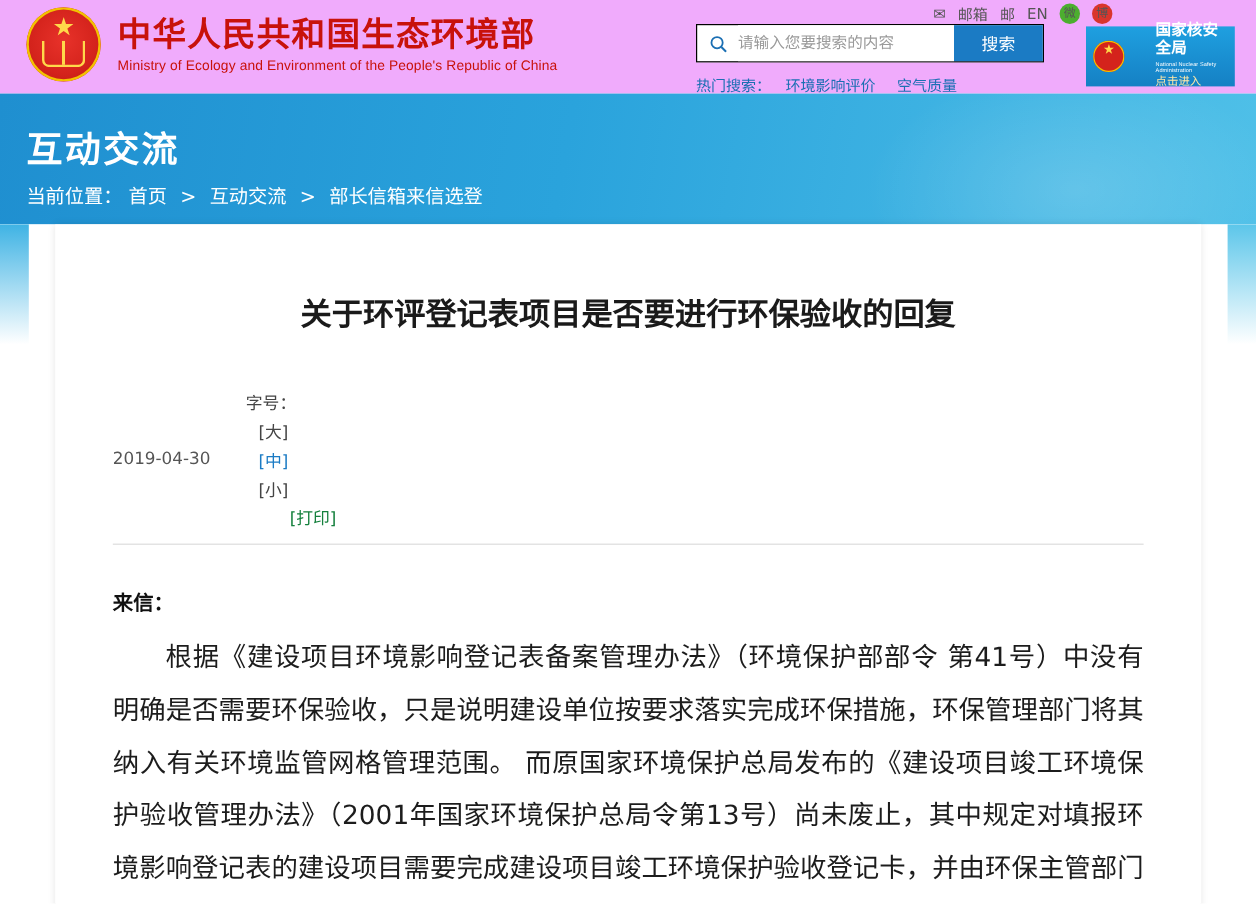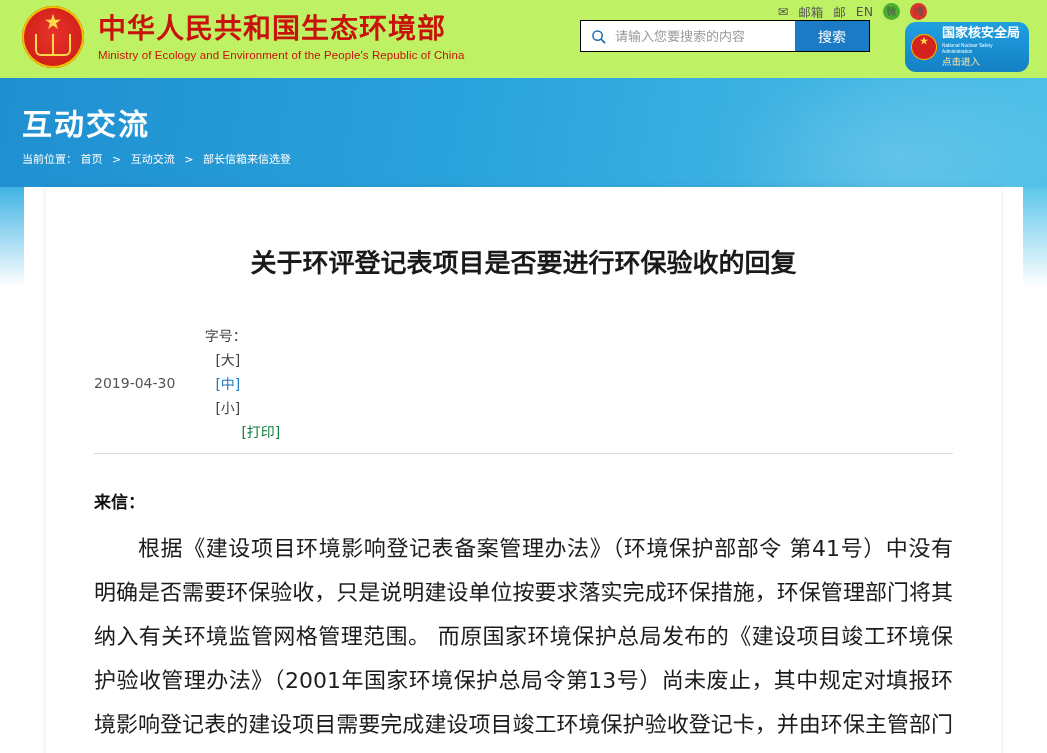--- a/index.html
+++ b/index.html
@@ -8,21 +8,21 @@
     width: 1047px; height: 753px;
     overflow: hidden;
     background: #ffffff;
     font-family: "Liberation Sans", sans-serif;
   }
 
   
   .header {
     position: relative;
     height: 78px;
-    background: #bef264;
+    background: #f0abfc;
     border-bottom: none;
   }
   .brand {
     position: absolute;
     left: 22px; top: 6px;
     display: flex;
     align-items: center;
   }
   .emblem {
     width: 62px; height: 62px;
@@ -142,25 +142,26 @@
   }
   .circ.wx { background: #4cae2f; }
   .circ.wb { background: #d9352c; }
 
   
   .nnsa {
     position: absolute;
     right: 18px; top: 22px;
     width: 124px; height: 50px;
     background: linear-gradient(180deg, #1fa0e0 0%, #1580c4 100%);
-    border-radius: 11px;
+    border-radius: 0;
     display: flex;
     align-items: center;
     padding: 0 6px;
     color: #fff;
+    gap: 21px;
   }
   .nnsa-emb {
     width: 26px; height: 26px; flex: none;
     border-radius: 50%;
     background: #d4231c;
     box-shadow: inset 0 0 0 1px #f2c200;
     position: relative;
   }
   .nnsa-emb::after {
     content: "★";
@@ -195,21 +196,21 @@
     font-family: "DejaVu Sans", sans-serif;
     font-size: 30px;
     font-weight: bold;
     color: #ffffff;
     letter-spacing: 2px;
   }
   .breadcrumb {
     position: absolute;
     left: 22px; top: 72px;
     font-family: "DejaVu Sans", sans-serif;
-    font-size: 11px;
+    font-size: 16px;
     color: #ffffff;
   }
   .breadcrumb a { color: #ffffff; text-decoration: none; }
   .breadcrumb .sep { margin: 0 6px; }
 
   
   .page-body {
     position: relative;
     background: #ffffff;
     height: 459px;
@@ -307,20 +308,25 @@
     <div class="search-box">
       <span class="search-icon-wrap">
         <svg width="15" height="15" viewBox="0 0 16 16" aria-hidden="true">
           <circle cx="7" cy="7" r="5" fill="none" stroke="#1b6fb3" stroke-width="1.6"></circle>
           <line x1="10.8" y1="10.8" x2="15" y2="15" stroke="#1b6fb3" stroke-width="1.8"></line>
         </svg>
       </span>
       <input class="search-input" type="text" placeholder="请输入您要搜索的内容" style="">
       <button class="search-btn">搜索</button>
     </div>
+    <div class="hot">
+      <span class="hot-label">热门搜索：</span>
+      <a href="#">环境影响评价</a>
+      <a href="#">空气质量</a>
+    </div>
   </div>
 
   <div class="nnsa">
     <div class="nnsa-emb"></div>
     <div class="nnsa-txt">
       <div class="nnsa-cn">国家核安全局</div>
       <div class="nnsa-en">National Nuclear Safety Administration</div>
       <div class="nnsa-enter">点击进入</div>
     </div>
   </div>

